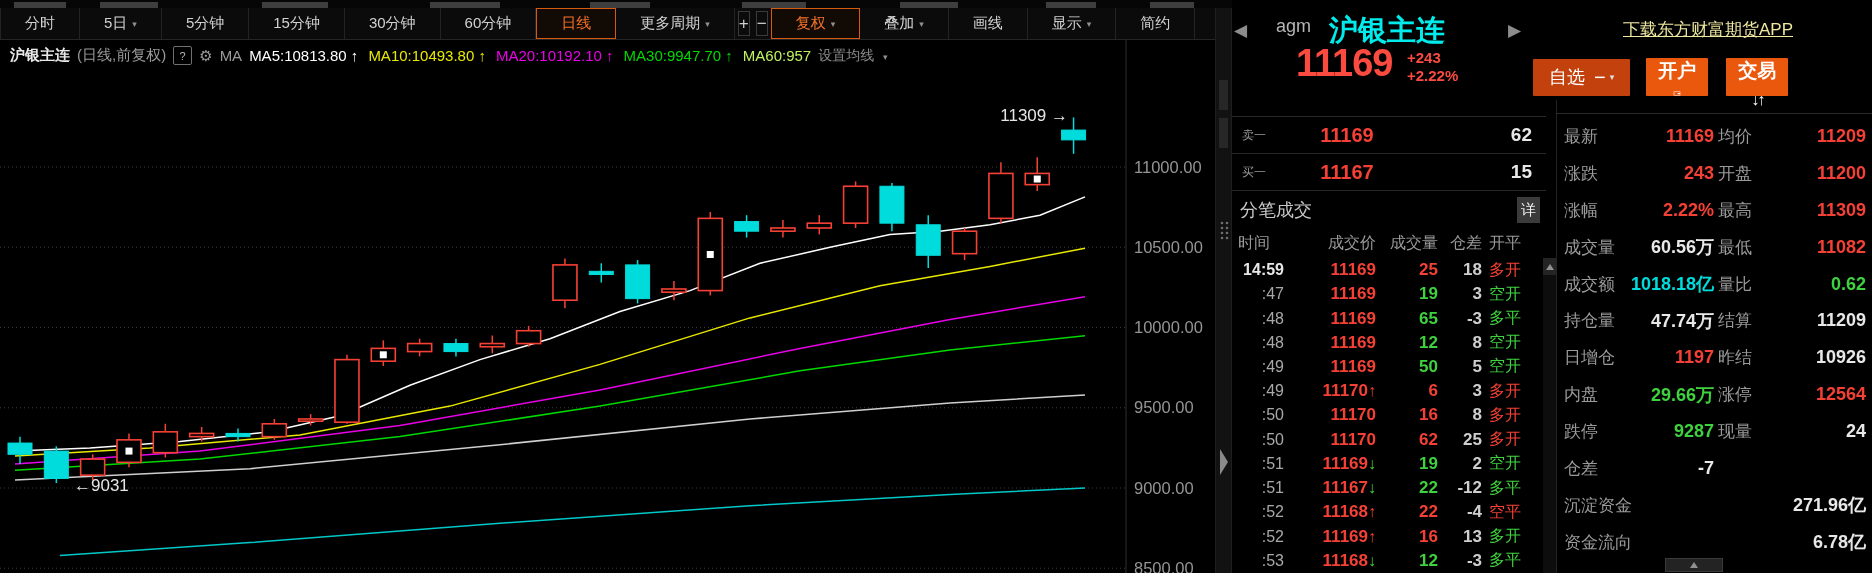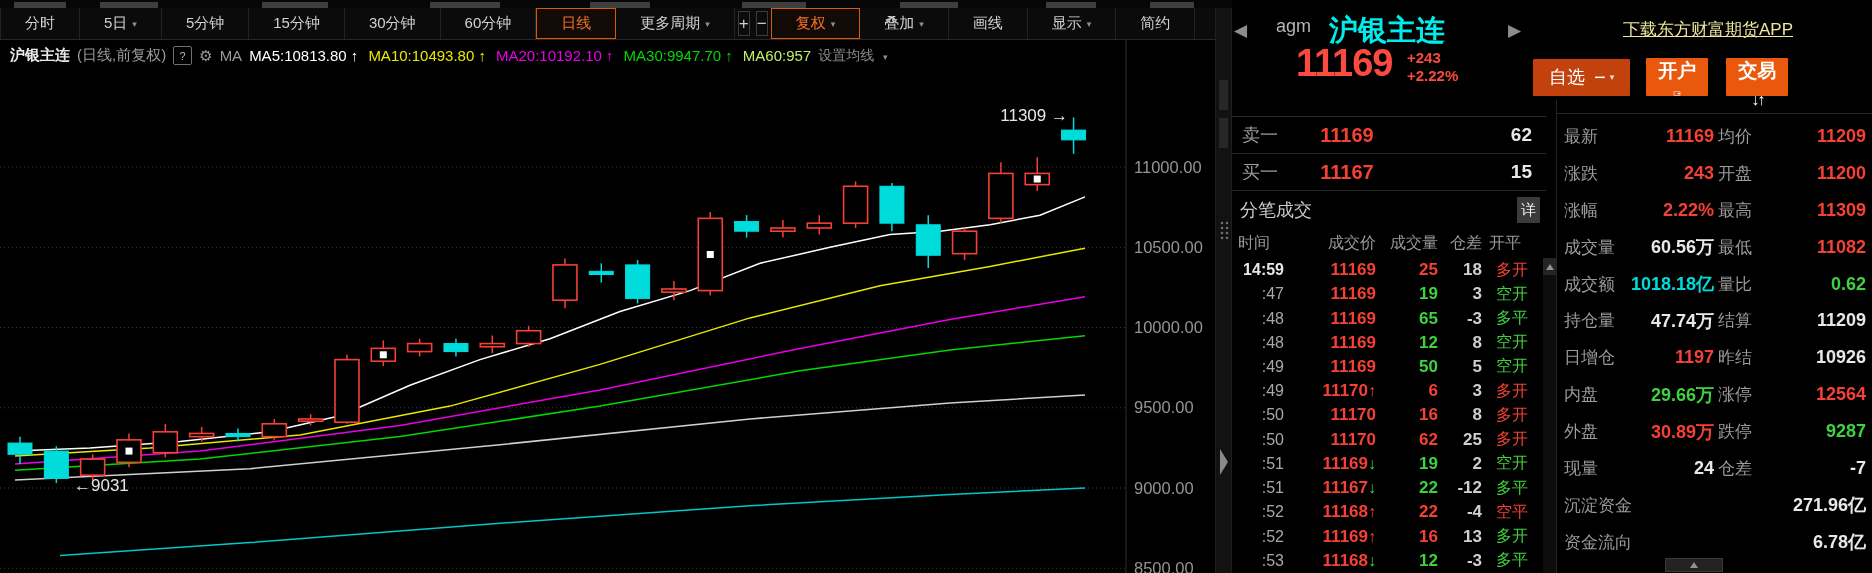--- a/index.html
+++ b/index.html
@@ -42,38 +42,38 @@
   #mid-panel{position:absolute;left:1232px;top:0;width:324px;height:573px;background:#000;}
   .qh-prev{position:absolute;left:2px;top:20px;font-size:17px;color:#8c8c8c;}
   .qh-next{position:absolute;left:276px;top:20px;font-size:17px;color:#8c8c8c;}
   .qh-code{position:absolute;left:44px;top:16px;font-size:18px;color:#b5b5b5;}
   .qh-name{position:absolute;left:97px;top:11px;font-size:29px;font-weight:bold;color:#00ecec;}
   .qh-price{position:absolute;left:64px;top:42px;font-size:38px;font-weight:bold;color:#fb4b40;letter-spacing:-1px;}
   .qh-change{position:absolute;left:175px;top:49px;font-size:15px;font-weight:bold;color:#fb4b40;line-height:18px;}
   .ob-row{position:absolute;left:0;width:314px;height:38px;box-sizing:border-box;}
   #ob-ask{top:116px;border-top:1px solid #272727;border-bottom:1px solid #272727;}
   #ob-bid{top:154px;border-bottom:1px solid #272727;height:37px;}
-  .ob-label{position:absolute;left:10px;top:50%;transform:translateY(-50%);font-size:18px;color:#9a9a9a;}
+  .ob-label{position:absolute;left:10px;top:50%;transform:translateY(-50%);font-size:12px;color:#9a9a9a;}
   .ob-price{position:absolute;left:80px;width:70px;top:50%;transform:translateY(-50%);
             text-align:center;font-size:20px;font-weight:bold;color:#f54135;}
   .ob-qty{position:absolute;right:14px;top:50%;transform:translateY(-50%);font-size:19px;font-weight:bold;color:#e8e8e8;}
   #ticks-title{position:absolute;left:8px;top:198px;font-size:18px;color:#c9c9c9;}
   #ticks-detail{position:absolute;left:285px;top:197px;width:23px;height:26px;background:#3b3b3b;color:#eee;
                 font-size:15px;display:flex;align-items:center;justify-content:center;}
   #tick-cols{position:absolute;left:0;top:230px;width:308px;display:flex;align-items:center;
              font-size:16px;color:#9a9a9a;height:26px;}
   #tick-rows{position:absolute;left:0;top:258px;width:308px;}
   .tk-row{display:flex;align-items:center;height:24.23px;font-size:17px;}
   .tk-t{width:52px;text-align:right;color:#a8a8a8;font-size:16px;}
   .tk-t.first{color:#e6e6e6;font-weight:bold;}
   .tk-p{width:92px;text-align:right;font-weight:bold;color:#f54135;}
   .tk-p .arr{font-weight:bold;font-size:16px;}
   .tk-v{width:62px;text-align:right;font-weight:bold;}
   .tk-d{width:44px;text-align:right;font-weight:bold;color:#cfcfcf;}
-  .tk-f{margin-left:14px;font-size:16px;}
+  .tk-f{margin-left:7px;font-size:16px;}
   .hd-t{width:52px;text-align:left;padding-left:6px;box-sizing:border-box;}
   .hd-p{width:92px;text-align:right;}
   .hd-v{width:62px;text-align:right;}
   .hd-d{width:44px;text-align:right;}
   .hd-f{margin-left:7px;}
   #tick-scroll{position:absolute;right:0;top:258px;width:13px;height:315px;background:#0d0d0d;}
   #tick-scroll-up{width:13px;height:17px;background:#242424;display:flex;align-items:center;justify-content:center;}
   .tri-up{width:0;height:0;border-left:4px solid transparent;border-right:4px solid transparent;border-bottom:6px solid #909090;}
   
   #right-panel{position:absolute;left:1556px;top:0;width:316px;height:573px;background:#000;}
@@ -507,24 +507,20 @@
         </div>
         <div class="st-cell">
           <span class="st-label">内盘</span>
           <span class="st-value c-g">29.66万</span>
         </div>
         <div class="st-cell">
           <span class="st-label">涨停</span>
           <span class="st-value c-r">12564</span>
         </div>
         <div class="st-cell">
-          <span class="st-label">外盘</span>
-          <span class="st-value c-r">30.89万</span>
-        </div>
-        <div class="st-cell">
           <span class="st-label">跌停</span>
           <span class="st-value c-g">9287</span>
         </div>
         <div class="st-cell">
           <span class="st-label">现量</span>
           <span class="st-value c-w">24</span>
         </div>
         <div class="st-cell">
           <span class="st-label">仓差</span>
           <span class="st-value c-w">-7</span>

